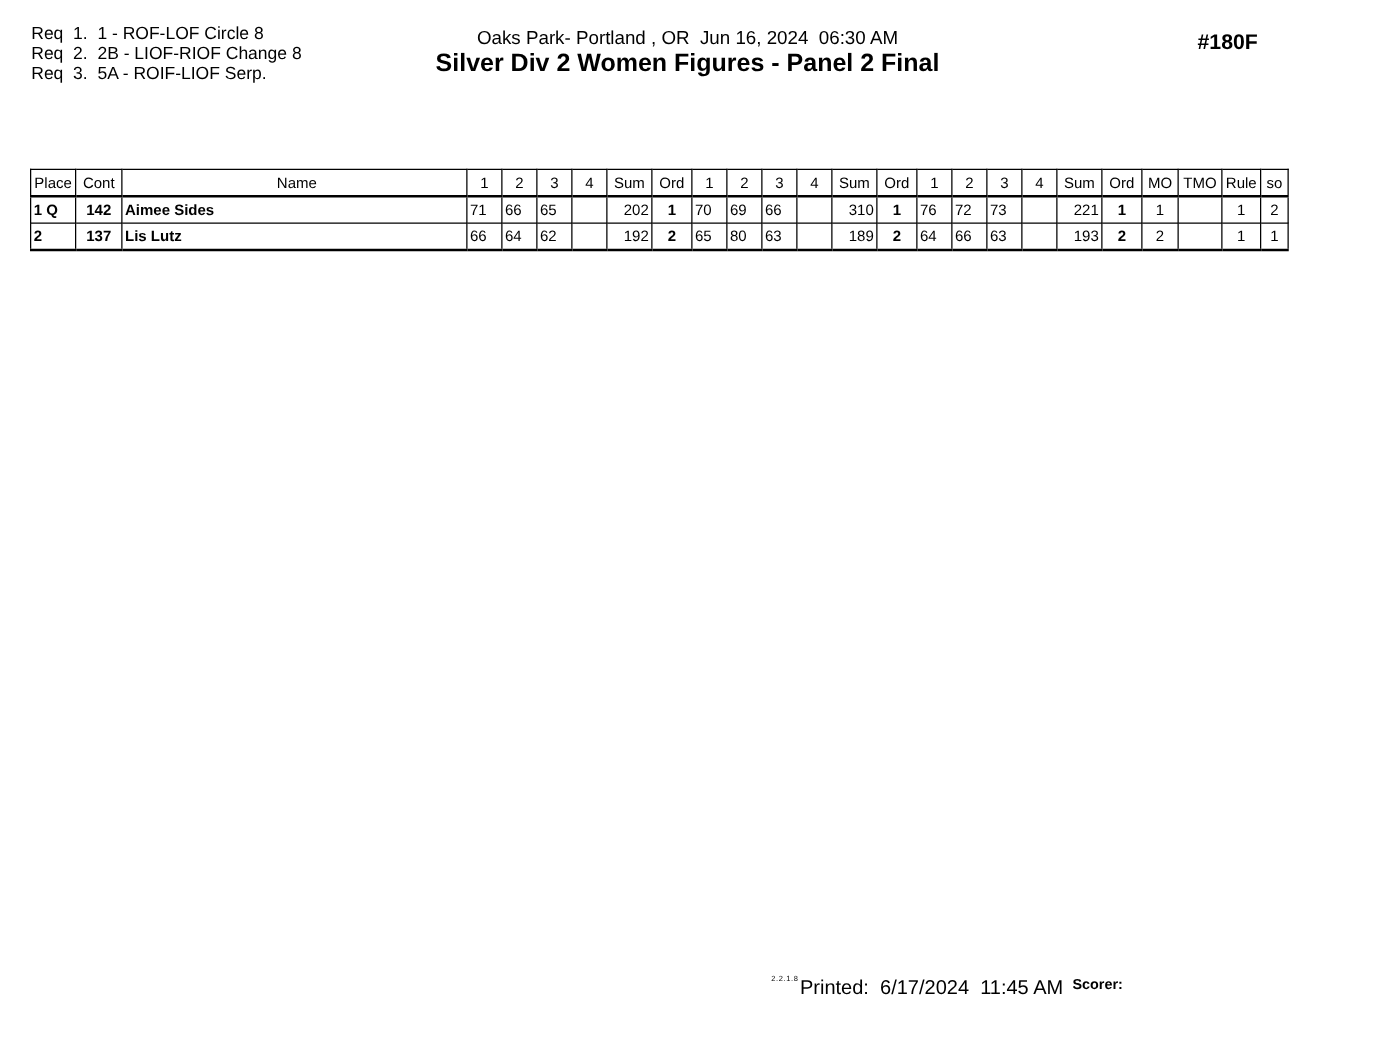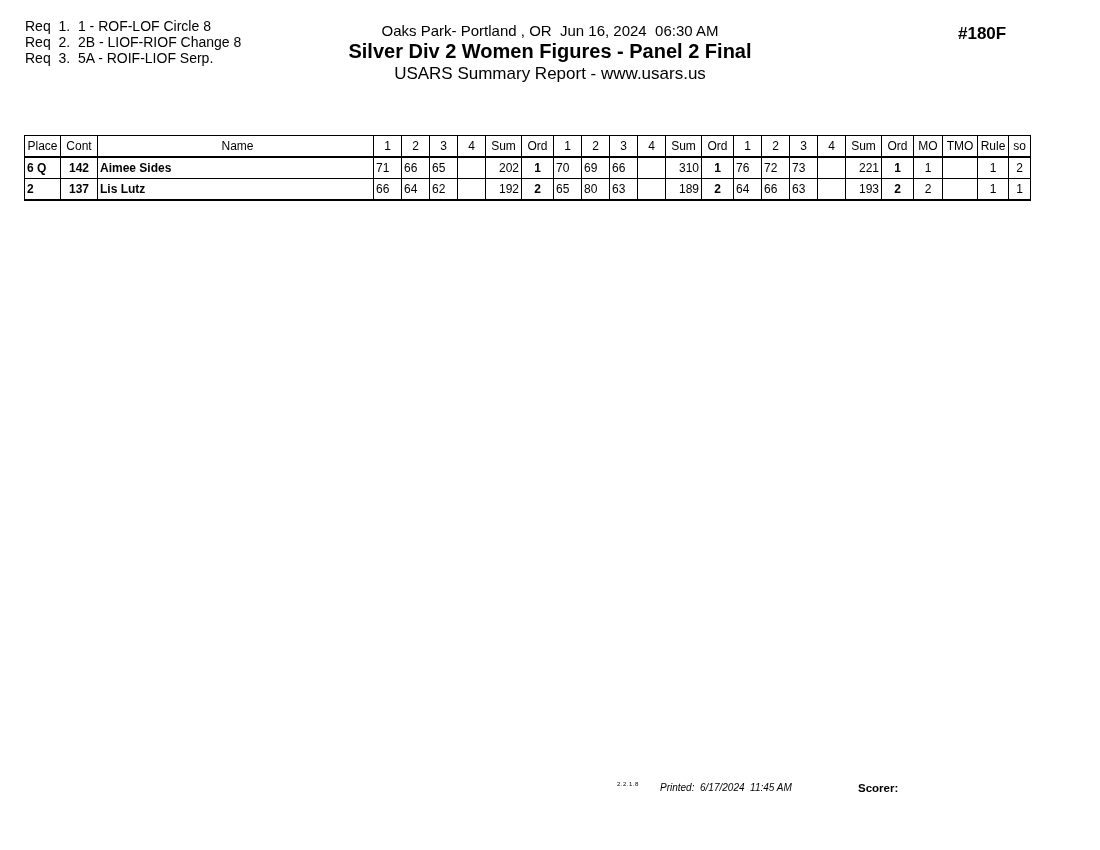--- a/index.html
+++ b/index.html
@@ -34,38 +34,37 @@
   td.placecell { text-align:left; padding-left:5px; }
   td.contcell { text-align:center; }
   td.namecell { text-align:left; padding-left:6px; }
   td.sc { text-align:left; padding-left:5px; }
   td.sumcol { text-align:right; padding-right:3px; }
   td.rcol { text-align:center; }
   tr.last td { border-bottom:2px solid #000; }
   
   .footer { position:absolute; left:0; top:779px; width:1100px; height:20px; }
   .f-version { position:absolute; left:617px; top:2px; font-size:6px; letter-spacing:0.5px; }
-  .f-printed { position:absolute; left:660px; top:3px; font-size:10px; white-space:pre;font-style:italic; }
+  .f-printed { position:absolute; left:640px; top:3px; font-size:16px; white-space:pre; }
   .f-scorer  { position:absolute; left:858px; top:3px; font-size:11.5px;font-weight:bold; }
 </style>
 </head>
 <body>
 
 <div class="page">
 
   <div class="req-block">
     <div class="req-line">Req  1.  1 - ROF-LOF Circle 8</div>
     <div class="req-line">Req  2.  2B - LIOF-RIOF Change 8</div>
     <div class="req-line">Req  3.  5A - ROIF-LIOF Serp.</div>
   </div>
 
   <div class="title-block">
     <div class="title-venue">Oaks Park- Portland , OR  Jun 16, 2024  06:30 AM</div>
     <div class="title-event">Silver Div 2 Women Figures - Panel 2 Final</div>
-    <div class="title-report">USARS Summary Report - www.usars.us</div>
   </div>
 
   <div class="event-number">#180F</div>
 
   <div class="tbl-wrap">
     <table class="results">
       <colgroup>
         <col style="width:36px">
           <col style="width:37px">
           <col style="width:276px">
@@ -119,21 +118,21 @@
         <td>Sum</td>
         <td class="ordcol">Ord</td>
 
         <td>MO</td>
         <td>TMO</td>
         <td>Rule</td>
         <td>so</td>
       </tr>
 
       <tr>
-        <td class="placecell b">6 Q</td>
+        <td class="placecell b">1 Q</td>
         <td class="contcell b">142</td>
         <td class="namecell b">Aimee Sides</td>
 
         <td class="sc">71</td>
         <td class="sc">66</td>
         <td class="sc">65</td>
         <td class="sc"></td>
         <td class="sumcol">202</td>
         <td class="ordcol b">1</td>
 

